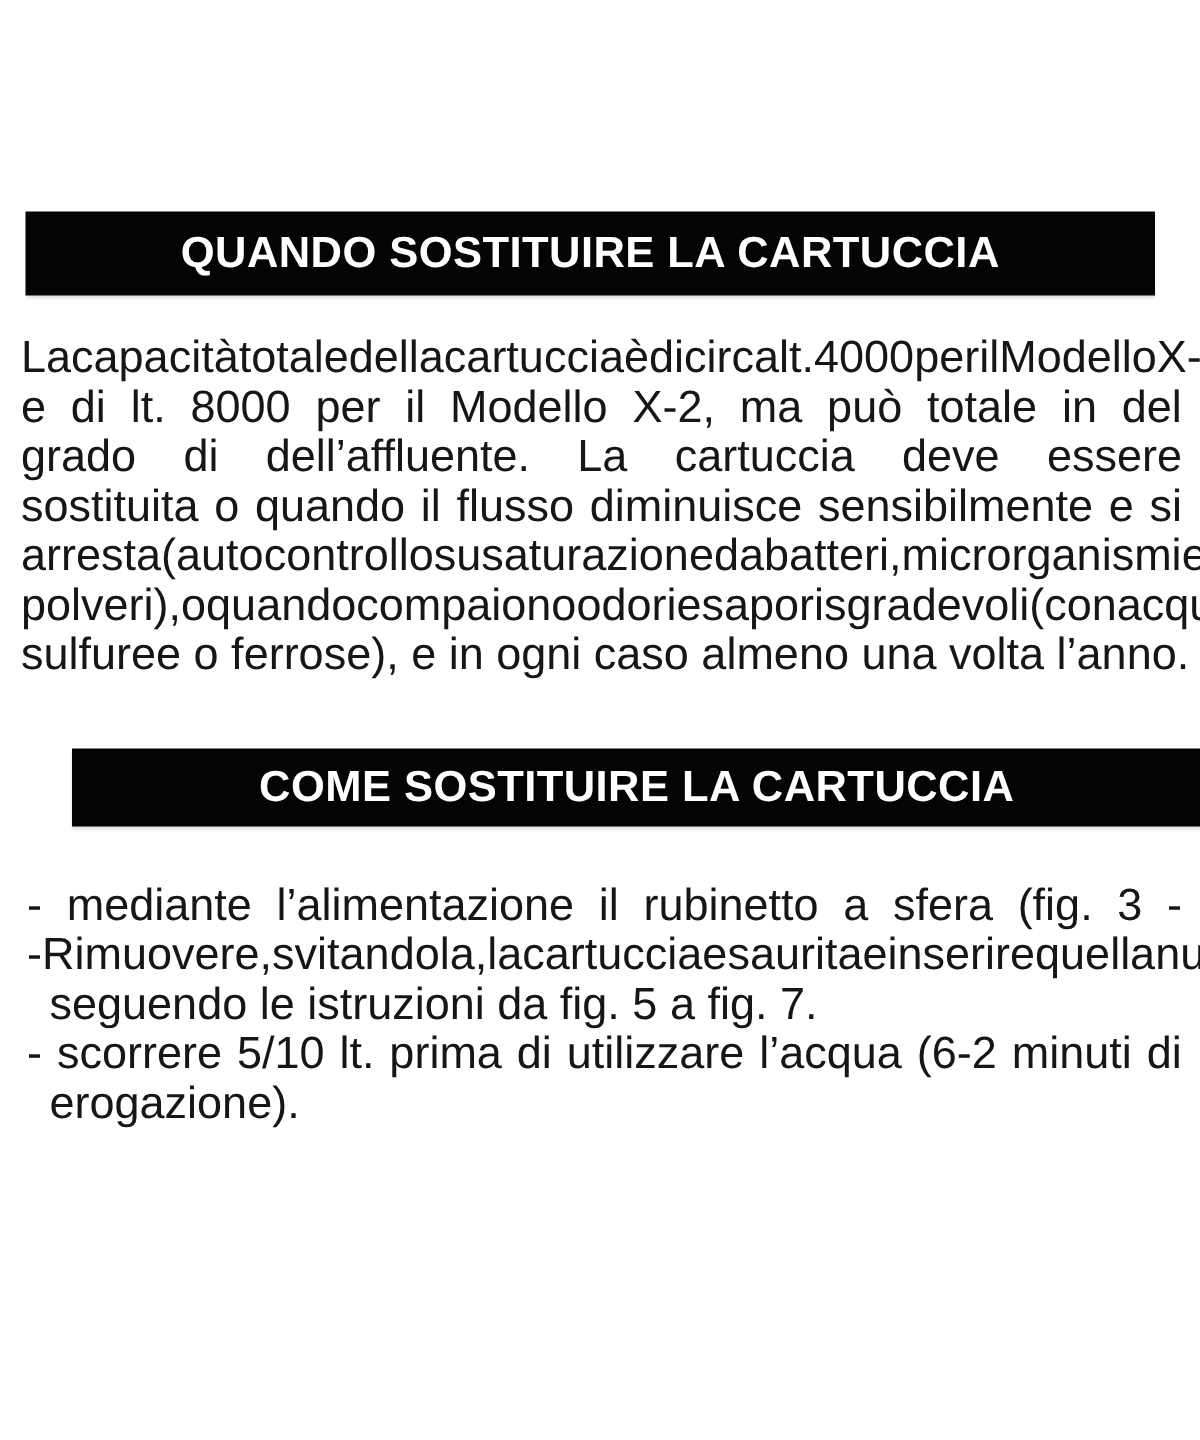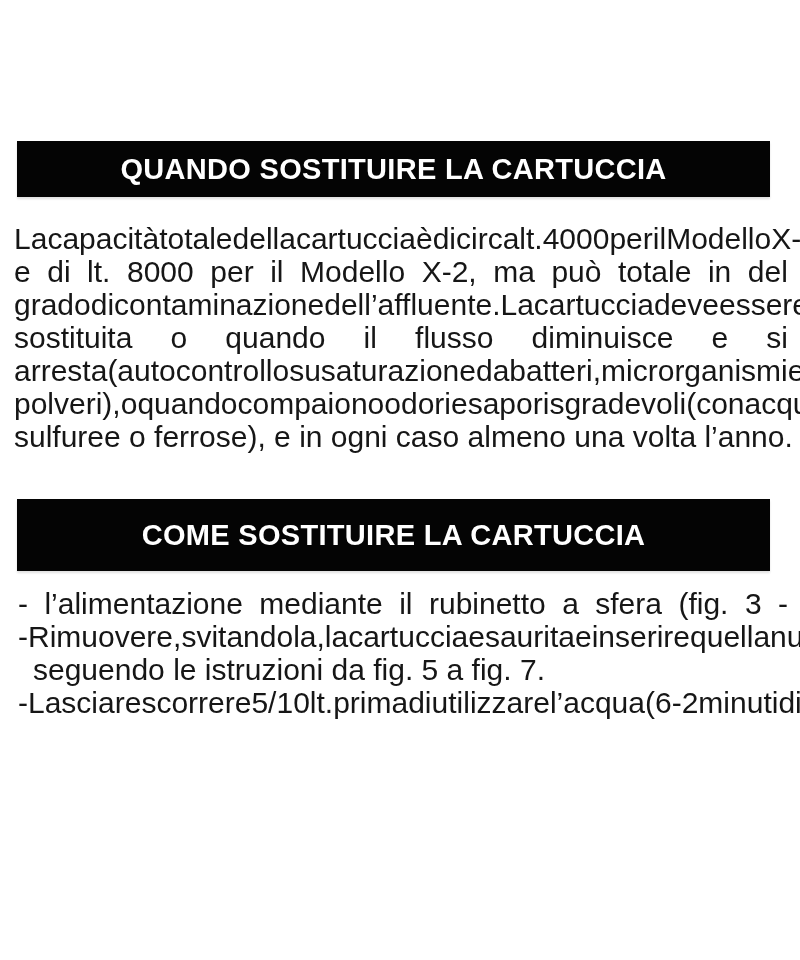--- a/index.html
+++ b/index.html
@@ -8,21 +8,21 @@
     background:var(--bg,#ffffff);
     font-family:"Liberation Sans","DejaVu Sans",sans-serif;
   }
   .bar{
     position:absolute;left:17px;width:753px;
     background:var(--bar,#040404);
     display:flex;align-items:center;justify-content:center;
     box-shadow:0 2px 2px rgba(0,0,0,0.12);
   }
   .bar-when{top:141px;height:56px;}
-  .bar-how{top:499px;height:72px;}
+  .bar-how{top:499px;height:52px;margin-left:31px;}
   .bar-text{
     color:var(--bartext,#ffffff);
     font-weight:bold;font-size:29px;letter-spacing:0.3px;white-space:nowrap;
   }
   .paragraph{position:absolute;left:14px;top:222px;width:774px;}
   .list{position:absolute;left:18px;top:587px;width:770px;}
   .line{
     height:33px;line-height:33px;font-size:30px;
     color:var(--text,#161616);white-space:nowrap;
   }
@@ -66,34 +66,34 @@
         <span>X-2,</span>
         <span>ma</span>
         <span>può</span>
         <span>totale</span>
         <span>in</span>
         <span>del</span>
       </div>
       <div class="line justify">
         <span>grado</span>
         <span>di</span>
-        <span>contaminazione</span>
         <span>dell’affluente.</span>
         <span>La</span>
         <span>cartuccia</span>
         <span>deve</span>
         <span>essere</span>
       </div>
       <div class="line justify">
         <span>sostituita</span>
         <span>o</span>
         <span>quando</span>
         <span>il</span>
         <span>flusso</span>
         <span>diminuisce</span>
+        <span>sensibilmente</span>
         <span>e</span>
         <span>si</span>
       </div>
       <div class="line justify">
         <span>arresta</span>
         <span>(autocontrollo</span>
         <span>su</span>
         <span>saturazione</span>
         <span>da</span>
         <span>batteri,</span>
@@ -115,22 +115,22 @@
       <div class="line">sulfuree o ferrose), e in ogni caso almeno una volta l’anno.</div>
     </div>
 
   <div class="bar bar-how">
     <span class="bar-text">COME SOSTITUIRE LA CARTUCCIA</span>
   </div>
 
   <div class="list">
       <div class="line justify">
         <span>-</span>
+        <span>mediante</span>
         <span>l’alimentazione</span>
-        <span>mediante</span>
         <span>il</span>
         <span>rubinetto</span>
         <span>a</span>
         <span>sfera</span>
         <span>(fig.</span>
         <span>3</span>
         <span>-</span>
       </div>
       <div class="line justify">
         <span>-</span>
@@ -140,27 +140,27 @@
         <span>cartuccia</span>
         <span>esaurita</span>
         <span>e</span>
         <span>inserire</span>
         <span>quella</span>
         <span>nuova</span>
       </div>
       <div class="line indent">seguendo le istruzioni da fig. 5 a fig. 7.</div>
       <div class="line justify">
         <span>-</span>
-        <span>Lasciare</span>
         <span>scorrere</span>
         <span>5/10</span>
         <span>lt.</span>
         <span>prima</span>
         <span>di</span>
         <span>utilizzare</span>
         <span>l’acqua</span>
         <span>(6-2</span>
         <span>minuti</span>
         <span>di</span>
       </div>
+      <div class="line indent">erogazione).</div>
     </div>
 
 </div>
 
 </body></html>

